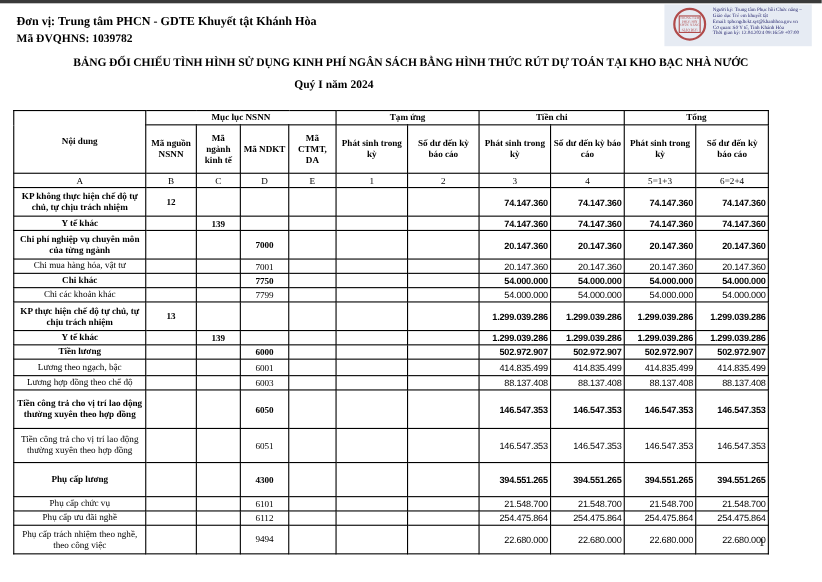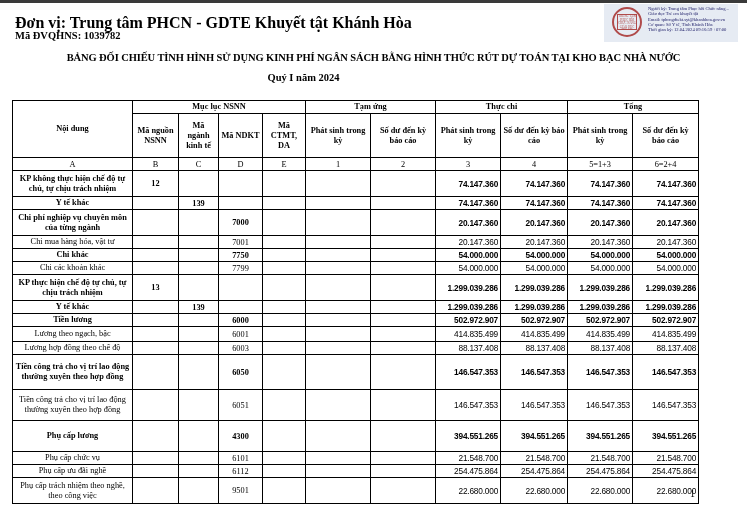--- a/index.html
+++ b/index.html
@@ -1,18 +1,18 @@
 <!DOCTYPE html>
 <html><head>
 <meta charset="utf-8">
 <style>
   html, body { margin:0; padding:0; background:#ffffff; }
   body { width:747px; height:529px; position:relative; overflow:hidden; font-family:"Liberation Serif", serif; color:#000; }
   .topbar { position:absolute; left:0; top:0; width:747px; height:3px; background:#3a3a3a; }
-  .unit { position:absolute; left:15px; top:14px; font-size:16px; font-weight:bold;text-align:right; }
+  .unit { position:absolute; left:15px; top:14px; font-size:11px; font-weight:bold;text-align:right; }
   .code { position:absolute; left:15px; top:30px; font-size:10.5px; font-weight:bold; }
   .title { position:absolute; left:0; width:747px; top:52px; text-align:center; font-size:10.5px; font-weight:bold; letter-spacing:-0.1px; }
   .subtitle { position:absolute; left:0; width:607px; top:72px; text-align:center; font-size:10.5px; font-weight:bold; }
   .stamp { position:absolute; left:604px; top:4px; width:134px; height:38px; background:#e6ebf3; }
   .seal { position:absolute; left:8px; top:3px; width:30px; height:30px; border-radius:50%; border:2px solid #b04a4a; box-sizing:border-box; display:flex; align-items:center; justify-content:center; }
   .seal-inner { width:18px; height:14px; border:1px solid #b04a4a; font-size:3px; color:#b04a4a; line-height:3.5px; text-align:center; overflow:hidden; }
   .stamp-text { position:absolute; left:44px; top:2px; width:88px; font-size:4.6px; line-height:5.3px; color:#1a1a66; font-family:"Liberation Serif", serif; }
   table.main { position:absolute; left:12px; top:100px; border-collapse:collapse; table-layout:fixed; width:686px; }
   table.main td, table.main th { border:1px solid #000; padding:0 2px; font-size:8.3px; vertical-align:middle; overflow:hidden; }
   table.main th { font-weight:bold; text-align:center; line-height:10px; }
@@ -61,21 +61,21 @@
       <col style="width:65px">
       <col style="width:67px">
       <col style="width:65px">
       <col style="width:66px">
   </colgroup>
   <thead>
     <tr class="h1">
       <th rowspan="2">Nội dung</th>
       <th colspan="4">Mục lục NSNN</th>
       <th colspan="2">Tạm ứng</th>
-      <th colspan="2">Thực chi</th>
+      <th colspan="2">Tiền chi</th>
       <th colspan="2">Tổng</th>
     </tr>
     <tr class="h2">
       <th>Mã nguồn NSNN</th>
       <th>Mã ngành kinh tế</th>
       <th>Mã NDKT</th>
       <th>Mã CTMT, DA</th>
       <th>Phát sinh trong kỳ</th>
       <th>Số dư đến kỳ báo cáo</th>
       <th>Phát sinh trong kỳ</th>
@@ -303,21 +303,21 @@
         <td class="num"></td>
         <td class="num">254.475.864</td>
         <td class="num">254.475.864</td>
         <td class="num">254.475.864</td>
         <td class="num">254.475.864</td>
       </tr>
       <tr style="height: 26px;">
         <td class="desc">Phụ cấp trách nhiệm theo nghề, theo công việc</td>
         <td class="center"></td>
         <td class="center"></td>
-        <td class="center">9501</td>
+        <td class="center">9494</td>
         <td class="center"></td>
         <td class="num"></td>
         <td class="num"></td>
         <td class="num">22.680.000</td>
         <td class="num">22.680.000</td>
         <td class="num">22.680.000</td>
         <td class="num">22.680.000</td>
       </tr>
     </tbody>
 </table>

